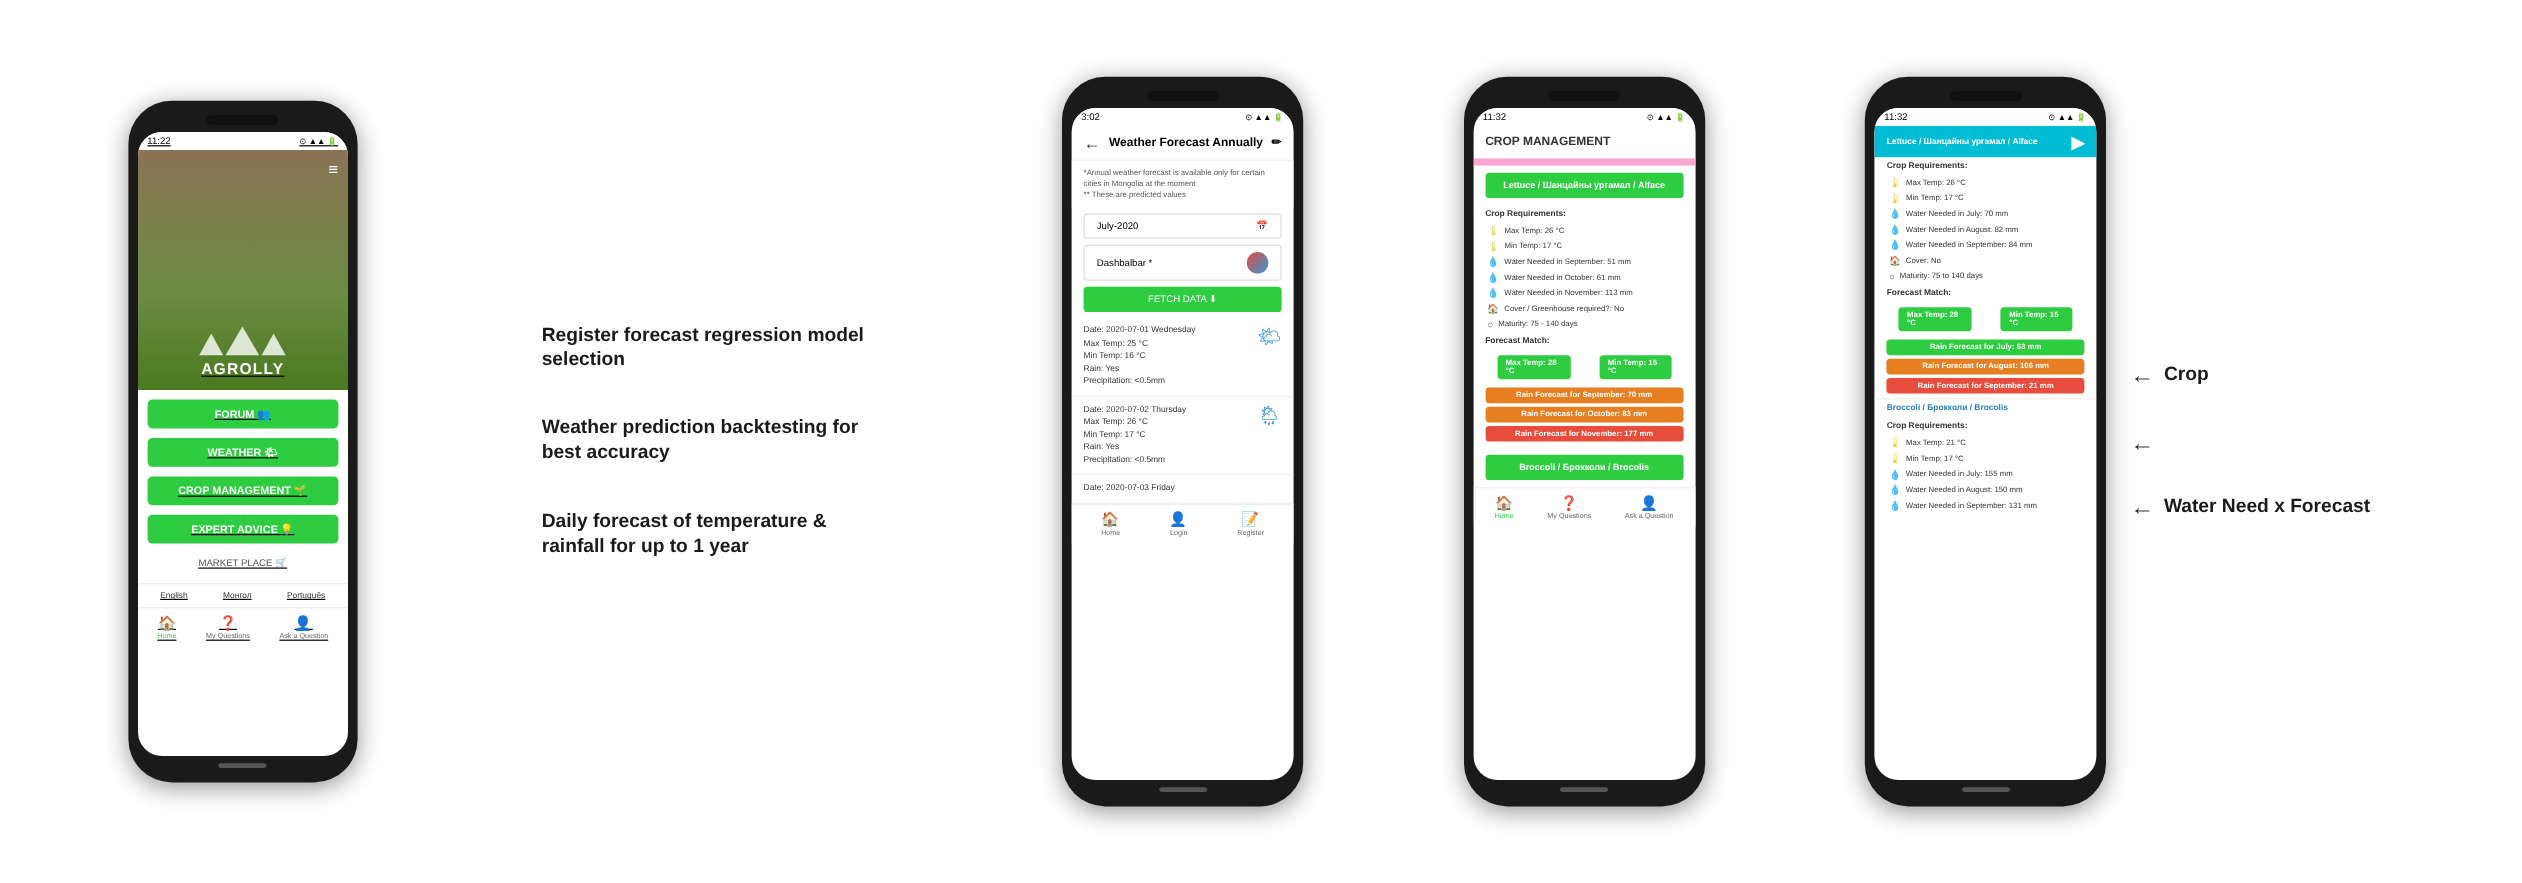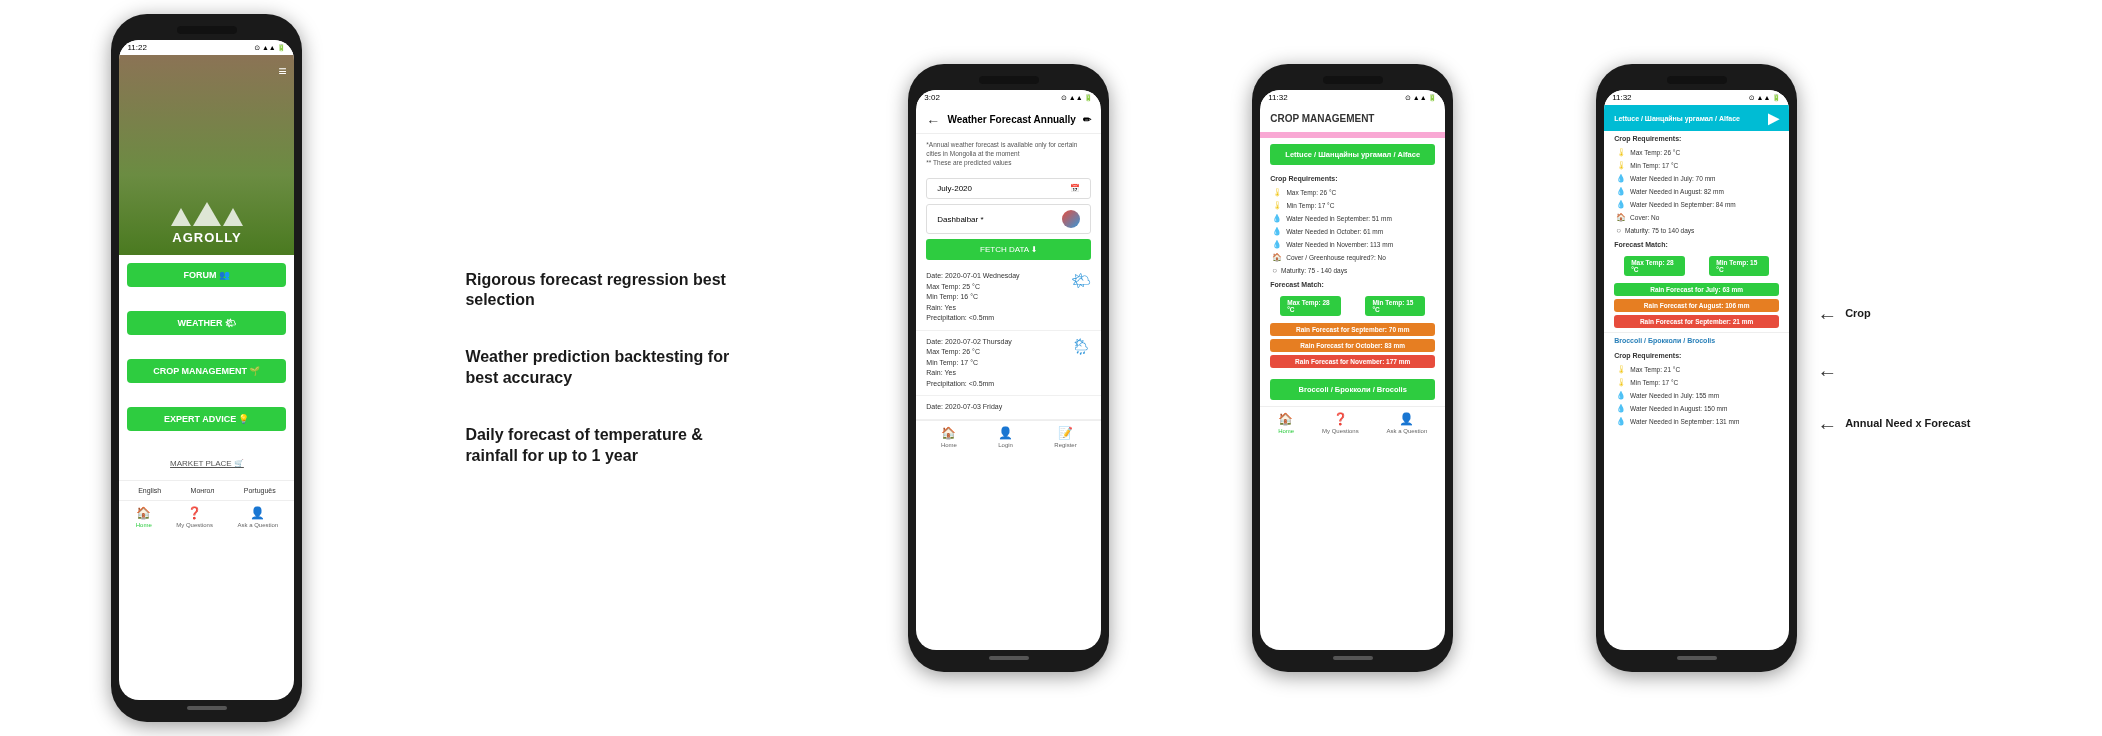--- a/index.html
+++ b/index.html
@@ -50,21 +50,21 @@
       display: flex;
       justify-content: space-between;
       align-items: center;
       padding: 3px 8px;
       font-size: 8px;
       background: #fff;
     }
     .status-icons { display: flex; gap: 3px; align-items: center; font-size: 7px; }
 
     
-    .phone1 .phone-screen { width: 175px; height: 660px; }
+    .phone1 .phone-screen { width: 175px; height: 520px; text-decoration: underline; }
 
     .agrolly-bg {
       width: 100%;
       height: 200px;
       background: linear-gradient(180deg, #8B7355 0%, #6B8C42 60%, #4a7a20 100%);
       position: relative;
       display: flex;
       flex-direction: column;
       align-items: center;
       justify-content: flex-end;
@@ -106,21 +106,21 @@
       top: 8px;
       right: 8px;
       color: #fff;
       font-size: 14px;
     }
 
     .menu-buttons {
       padding: 8px;
       display: flex;
       flex-direction: column;
-      gap: 24px;
+      gap: 8px;
       background: #fff;
     }
     .menu-btn {
       background: #2ecc40;
       color: #fff;
       border: none;
       border-radius: 4px;
       padding: 7px 10px;
       font-size: 9px;
       font-weight: bold;
@@ -329,21 +329,21 @@
     
     .callout-section {
       display: flex;
       flex-direction: column;
       justify-content: center;
       gap: 30px;
       padding: 0 20px;
       height: 560px;
     }
     .callout-label {
-      font-size: 11px;
+      font-size: 16px;
       font-weight: bold;
       color: #1a1a1a;
       line-height: 1.3;
     }
     .callout-sublabel {
       font-size: 13px;
       color: #333;
       font-style: italic;
     }
 
@@ -422,21 +422,21 @@
       <div class="nav-item">
         <span class="nav-icon">👤</span>
         <span>Ask a Question</span>
       </div>
     </div>
   </div>
   <div class="phone-home-bar"></div>
 </div>
 
 <div class="annotations">
-  <div class="annotation">Rigorous forecast regression best selection</div>
+  <div class="annotation">Register forecast regression model selection</div>
   <div class="annotation">Weather prediction backtesting for best accuracy</div>
   <div class="annotation">Daily forecast of temperature &amp; rainfall for up to 1 year</div>
 </div>
 
 <div class="phone phone2">
   <div class="phone-notch"></div>
   <div class="phone-screen">
     <div class="status-bar">
       <span>3:02</span>
       <span class="status-icons">⊙ ▲▲ 🔋</span>
@@ -654,16 +654,16 @@
   <div class="callout-section">
     <div style="display:flex;align-items:center;gap:8px;">
       <span style="font-size:20px;color:#333;">←</span>
       <span class="callout-label">Crop</span>
     </div>
     <div style="display:flex;align-items:flex-start;gap:8px;">
       <span style="font-size:20px;color:#333;margin-top:4px;">←</span>
     </div>
     <div style="display:flex;align-items:center;gap:8px;">
       <span style="font-size:20px;color:#333;">←</span>
-      <span class="callout-label">Annual Need x Forecast</span>
+      <span class="callout-label">Water Need x Forecast</span>
     </div>
   </div>
 </div>
 
 </body></html>

